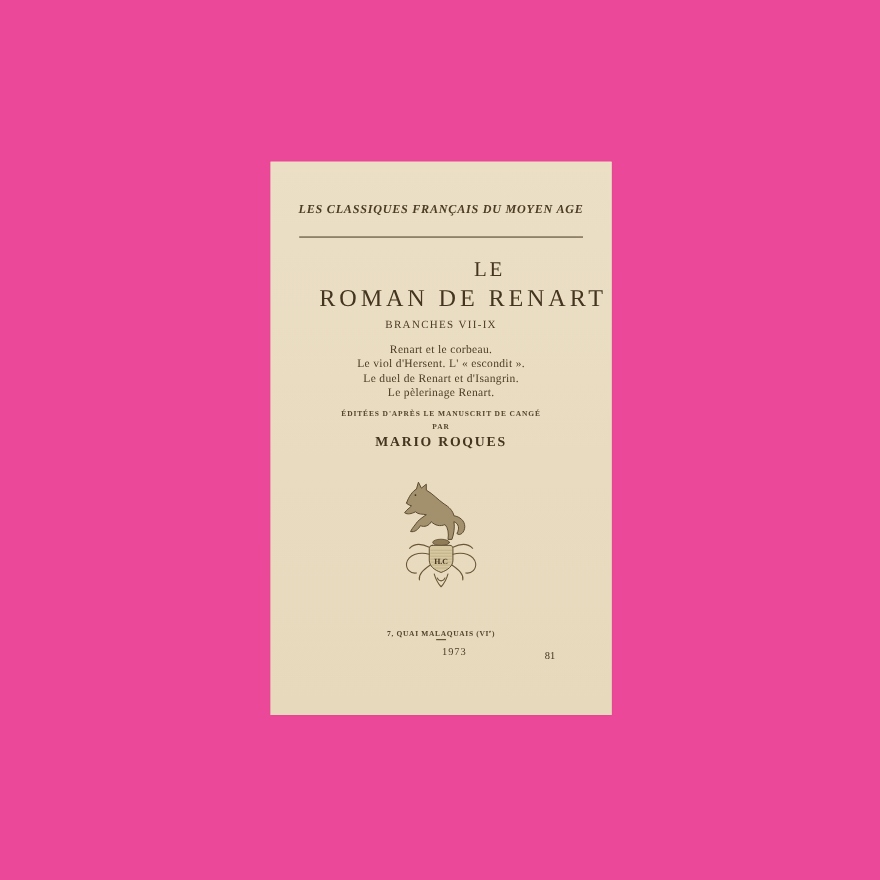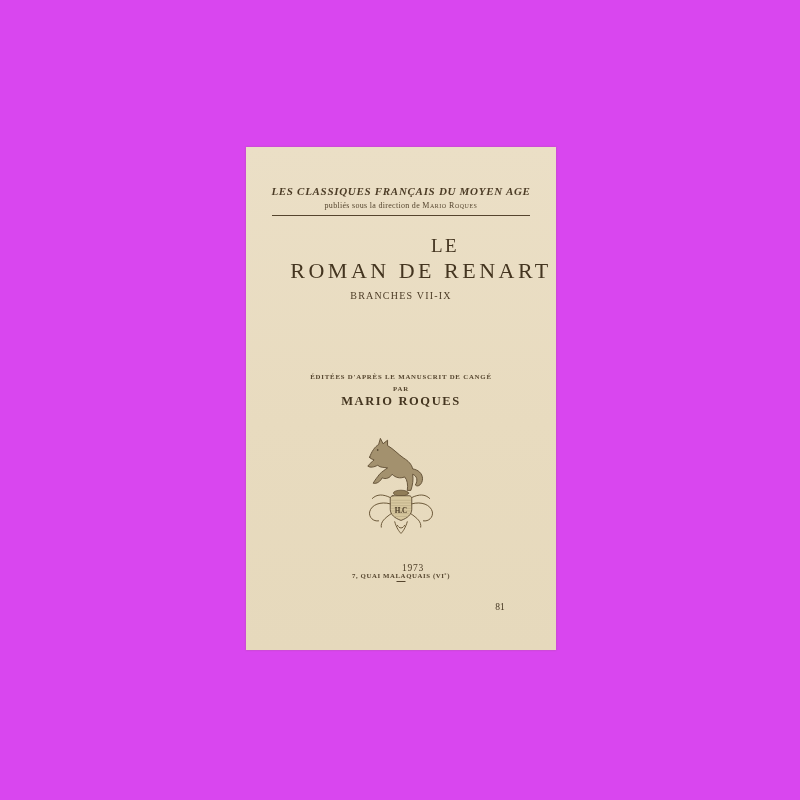--- a/index.html
+++ b/index.html
@@ -1,20 +1,20 @@
 <!DOCTYPE html>
 <html><head>
 <meta charset="utf-8">
 <style>
   * { margin: 0; padding: 0; box-sizing: border-box; }
   html, body { width: 800px; height: 800px; background: #ffffff; overflow: hidden; }
   body { font-family: "Liberation Serif", serif; }
 
   .photo-stage {
-    position: relative; width: 800px; height: 800px; background: #d946ef;
+    position: relative; width: 800px; height: 800px; background: #ec4899;
   }
   .title-page {
     position: absolute; left: 246px; top: 147px; width: 310px; height: 503px;
     background: #e9dcc1;
     background-image: linear-gradient(180deg, #ebdfc6 0%, #e8dbbf 55%, #e6d9bc 100%);
     box-shadow: 0 0 2px rgba(120,100,60,0.35);
     color: #4a3a24;
   }
   .abs { position: absolute; left: 0; width: 100%; text-align: center; }
 
@@ -45,38 +45,43 @@
   .device-wrap { position: absolute; top: 286px; left: 50%; transform: translateX(-50%);
                  width: 92px; height: 104px; }
   .device-wrap svg { width: 100%; height: 100%; display: block; }
 
   .imprint-city    { top: 394px; font-size: 12px; letter-spacing: 2px; color: #443520; }
   .imprint-pub     { top: 410px; font-size: 10px; letter-spacing: 0.8px; word-spacing: 3px; color: #4c3c26; white-space: nowrap; }
   .imprint-addr    { top: 424px; font-size: 6.8px; font-weight: bold; letter-spacing: 0.6px; color: #55452e; }
   .imprint-addr sup{ font-size: 4.5px; }
   .imprint-sep     { position: absolute; top: 434px; left: 50%; transform: translateX(-50%);
                      width: 9px; border-top: 1.2px solid #55452e; }
-  .imprint-year    { top: 416px; font-size: 9.5px; letter-spacing: 0.8px; color: #4c3c26; padding-left: 24px; }
+  .imprint-year    { top: 441px; font-size: 9.5px; letter-spacing: 0.8px; color: #4c3c26; padding-left: 24px; }
   .series-number   { position: absolute; top: 444px; left: 246px; width: 20px; text-align: center;
-                     font-size: 9.5px; font-weight: normal; color: #443520; margin-top: 10px; }
+                     font-size: 9.5px; font-weight: normal; color: #443520; }
 </style>
 </head>
 <body>
 
 <div class="photo-stage">
   <div class="title-page">
 
     <div class="abs series-title">LES CLASSIQUES FRANÇAIS DU MOYEN AGE</div>
-    <div class="abs series-sub"><span>publiés sous la direction de </span><span class="sc">Mario Roques</span></div>
     <div class="header-rule"></div>
 
     <div class="abs title-le">LE</div>
     <div class="abs title-main">ROMAN DE RENART</div>
     <div class="abs branches">BRANCHES VII-IX</div>
 
+    <div class="abs contents">
+      <div>Renart et le corbeau.</div>
+      <div>Le viol d'Hersent. L' « escondit ».</div>
+      <div>Le duel de Renart et d'Isangrin.</div>
+      <div>Le pèlerinage Renart.</div>
+    </div>
 
     <div class="abs edition-note">ÉDITÉES D'APRÈS LE MANUSCRIT DE CANGÉ</div>
     <div class="abs par-label">PAR</div>
     <div class="abs editor-name">MARIO ROQUES</div>
 
     <div class="device-wrap">
       <svg viewBox="0 0 100 116">
         <g stroke="#5c4a30" stroke-linejoin="round" stroke-linecap="round">
 
           <path fill="#a3916e" stroke-width="1" d="M15,27 C17,21 21,15 25,13 L27,6 L30,12 L35,8 L35,14

